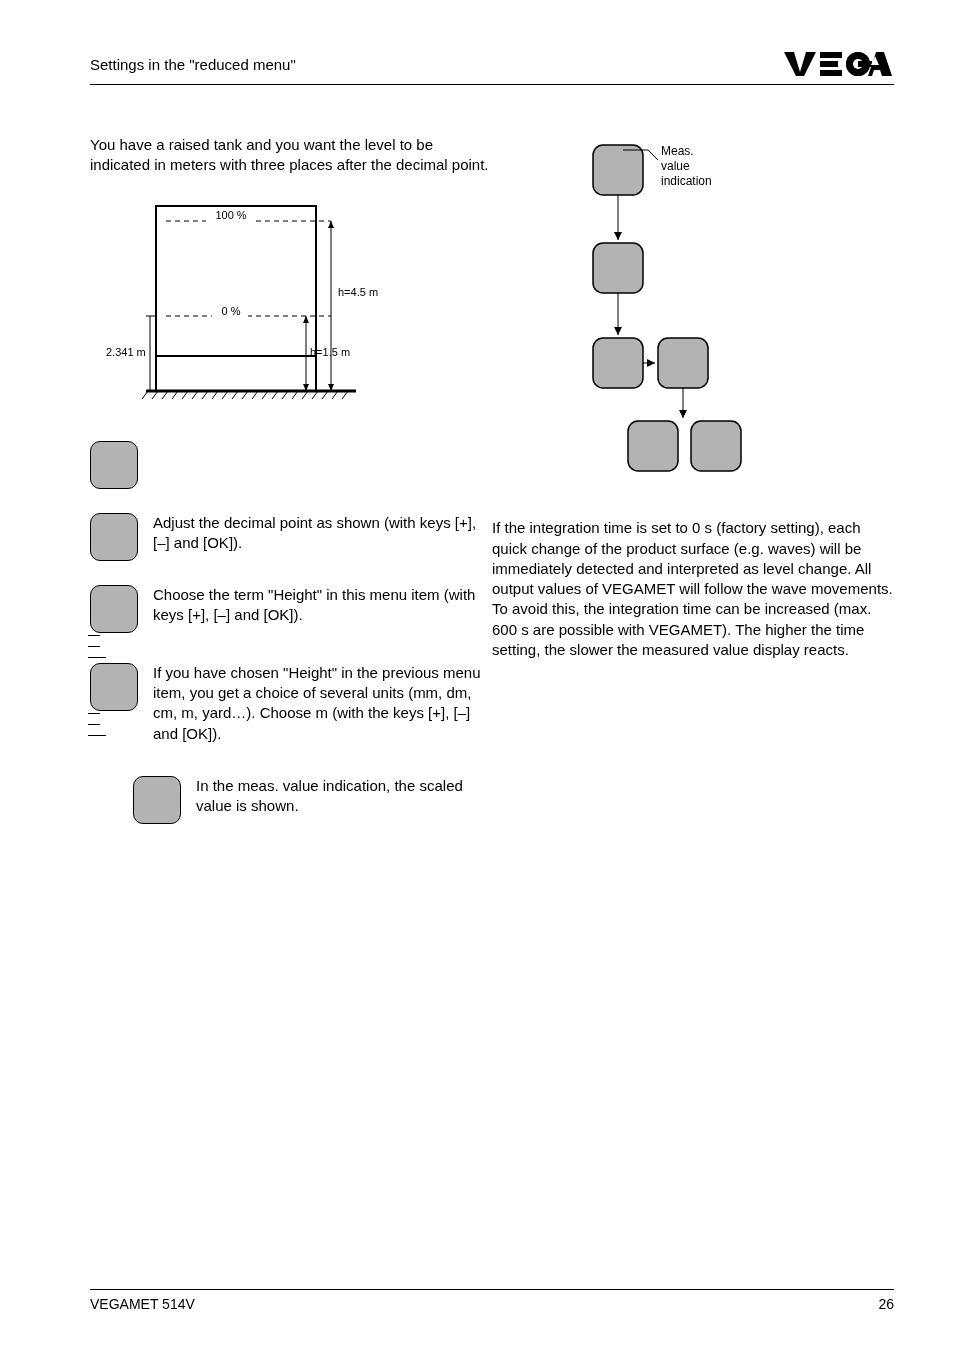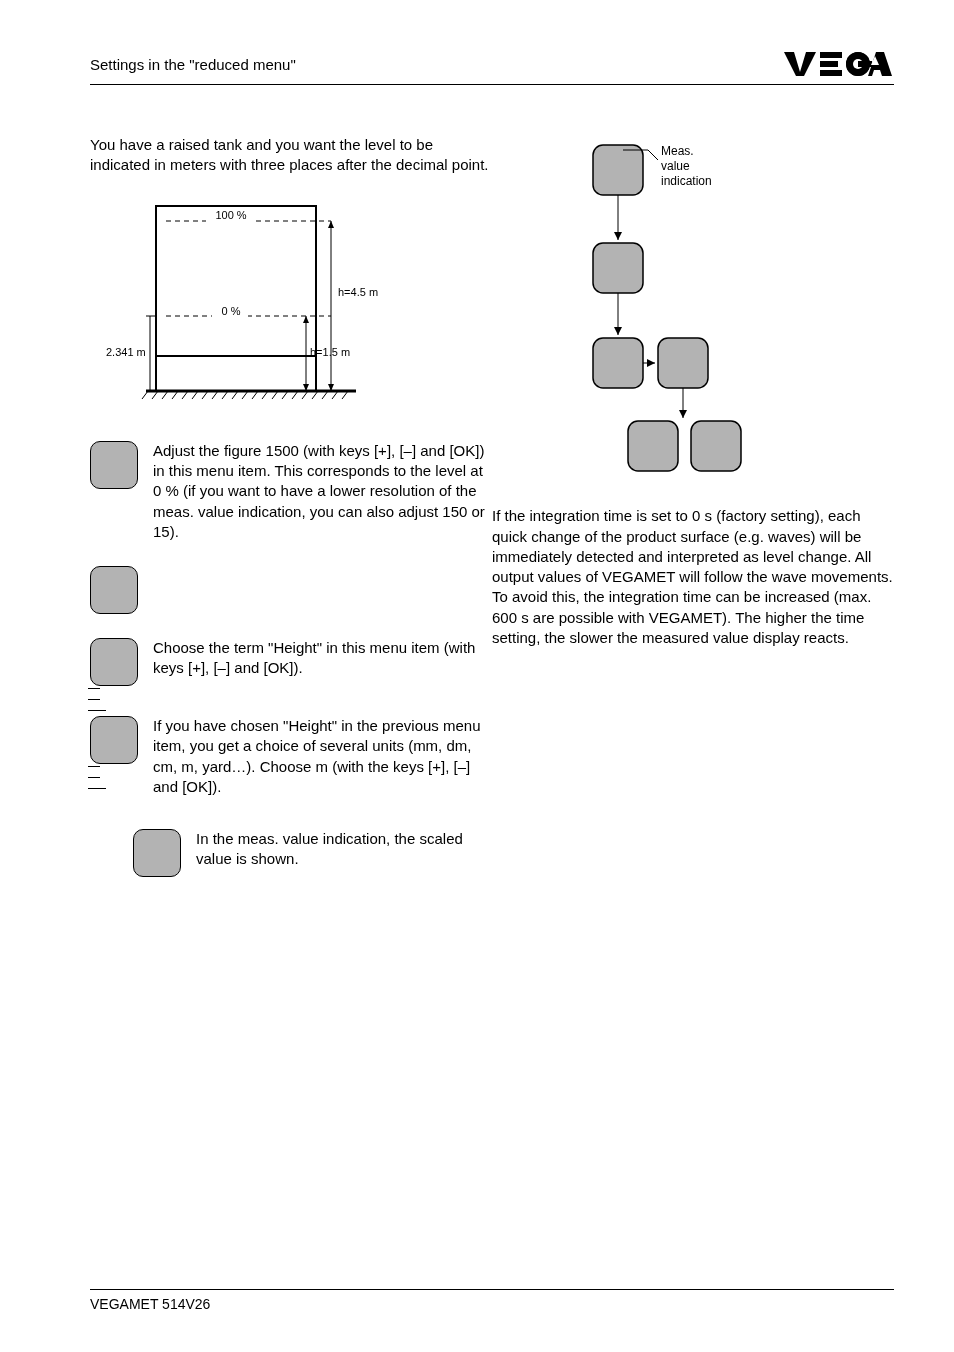--- a/index.html
+++ b/index.html
@@ -58,31 +58,31 @@
     left: -2px;
     top: 50px;
   }
   .ticks div {
     width: 12px;
     border-top: 1px solid #000;
     margin-bottom: 10px;
   }
   .ticks .long { width: 18px; }
   .right-para {
-    margin-top: 26px;
+    margin-top: 38px;
   }
   .footer {
     position: absolute;
     bottom: 40px;
     left: 90px;
     right: 60px;
     border-top: 1px solid #000;
     padding-top: 6px;
     display: flex;
-    justify-content: flex-start;
+    justify-content: space-between;
     font-size: 14px;
   }
   .flow-diagram { margin-bottom: 20px; text-align: center; }
 </style>
 </head>
 <body>
 
 <div class="page">
   <div class="header">
     <div class="header-title">Settings in the "reduced menu"</div>
@@ -156,29 +156,29 @@
           <polygon points="200,120 197,127 203,127" fill="#000"></polygon>
           <polygon points="200,195 197,188 203,188" fill="#000"></polygon>
           <text x="204" y="160" font-size="11">h=1.5 m</text>
 
           <line x1="44" y1="120" x2="44" y2="195" stroke="#000" stroke-width="1"></line>
           <line x1="40" y1="120" x2="50" y2="120" stroke="#000" stroke-width="1"></line>
           <text x="0" y="160" font-size="11">2.341 m</text>
         </svg>
       </div>
 
+
       <div class="menu-row">
         <div class="menu-icon"></div>
-        <div class="menu-text">Adjust the figure 1500 (with keys [+], [–] and [OK]) in this menu item. This corresponds to the level at 0 % (if you want to have a lower resolution of the meas. value indication, you can also adjust 150 or 15).</div>
       </div>
 
       <div class="menu-row">
         <div class="menu-icon"></div>
-      </div>
-
+        <div class="menu-text">Adjust the decimal point as shown (with keys [+], [–] and [OK]).</div>
+      </div>
 
       <div class="menu-row">
         <div style="position:relative;">
           <div class="menu-icon"></div>
           <div class="ticks">
             <div></div>
               <div></div>
               <div class="long"></div>
           </div>
         </div>

